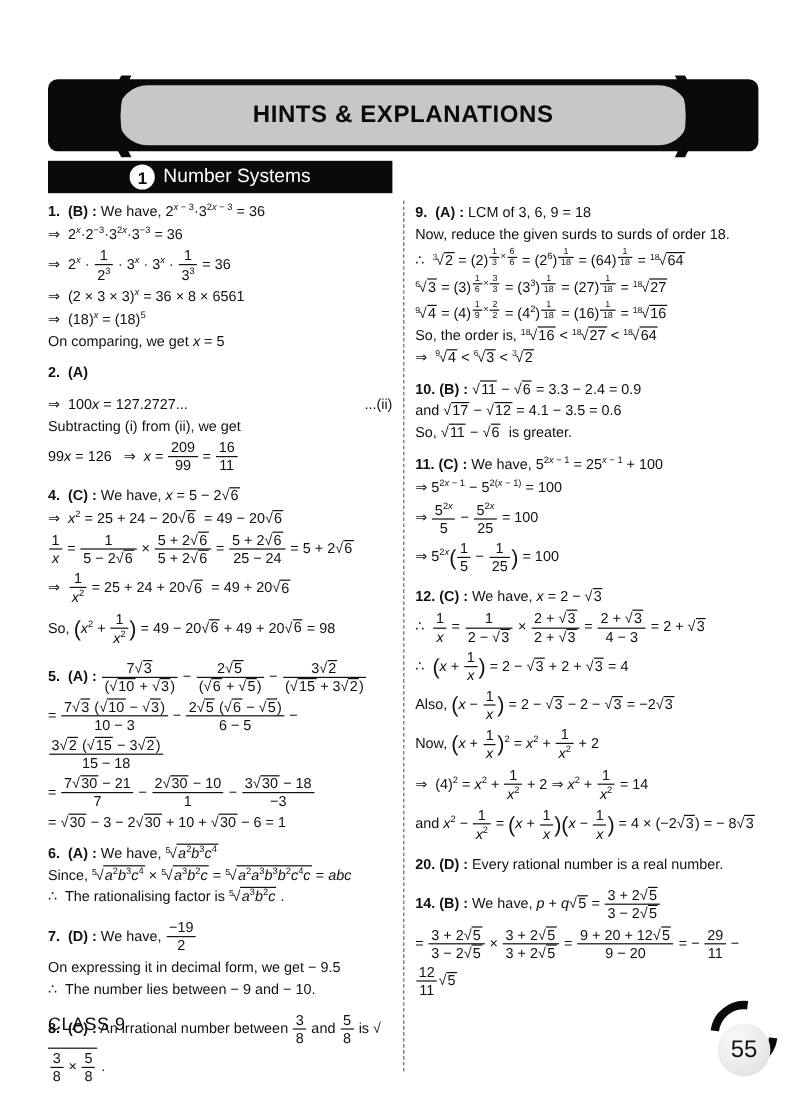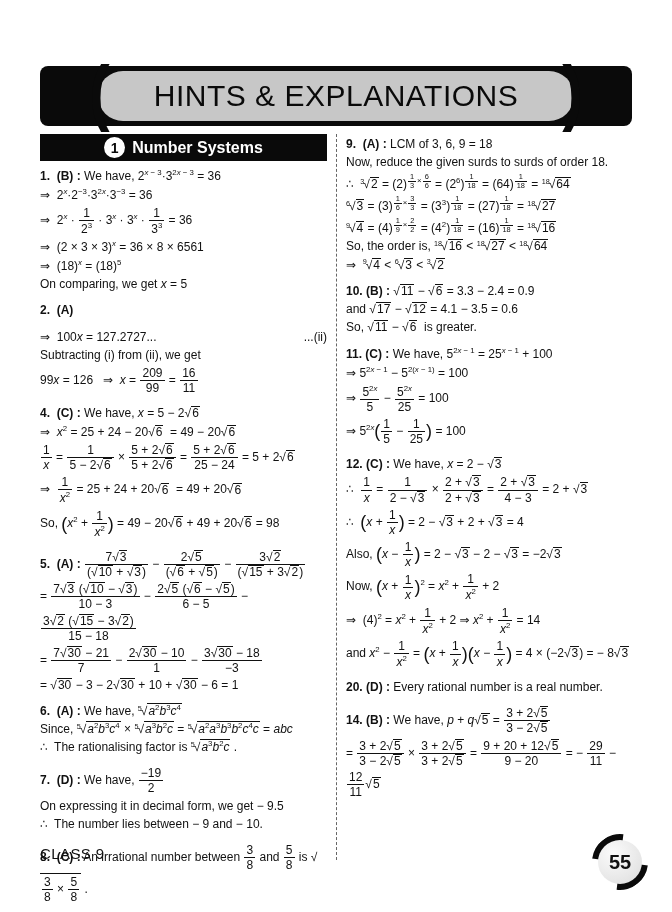--- a/index.html
+++ b/index.html
@@ -3,57 +3,57 @@
 <meta charset="utf-8">
 <style>
   html,body{margin:0;padding:0;background:#fff;}
   .page{position:relative;width:672px;height:912px;background:#ffffff;overflow:hidden;
         font-family:"Liberation Sans",sans-serif;color:#111;}
 
   
   .hbar{position:absolute;left:40px;top:66px;width:592px;height:60px;background:#0a0a0a;border-radius:8px;}
   .pill{position:absolute;left:58px;top:5px;right:58px;bottom:5px;background:#c7c7c7;border-radius:28px;
         display:flex;align-items:center;justify-content:center;}
-  .ttl{font-size:30px;font-weight:normal;letter-spacing:.5px;color:#0a0a0a;white-space:nowrap;}
+  .ttl{font-size:20px;font-weight:bold;letter-spacing:.5px;color:#0a0a0a;white-space:nowrap;}
   .paren{position:absolute;top:50%;transform:translateY(-56%) scaleY(1.18);font-size:62px;font-weight:bold;color:#0a0a0a;}
   .paren.l{left:-9px;} .paren.r{right:-9px;}
 
   
   .content{position:absolute;left:40px;top:134px;width:592px;display:flex;align-items:flex-start;}
   .colL{width:296px;padding-right:9px;box-sizing:border-box;}
-  .colR{width:296px;padding-left:9px;box-sizing:border-box;border-left:1px dashed #666;min-height:726px;}
+  .colR{width:296px;padding-left:9px;box-sizing:border-box;border-left:1px dashed #666;min-height:726px;margin-top:33px;}
 
   
   .secbar{background:#0a0a0a;color:#fff;height:27px;display:flex;align-items:center;justify-content:center;gap:7px;margin-bottom:6px;}
   .secnum{width:21px;height:21px;border-radius:50%;background:#fff;color:#0a0a0a;font-weight:bold;font-size:14px;
           display:flex;align-items:center;justify-content:center;}
-  .sectitle{font-weight:bold;font-size:16px;}
+  .sectitle{font-weight:normal;font-size:16px;}
 
   
   .qblock{margin:6px 0 9px;}
   .colR .qblock:first-child{margin-top:2px;}
   .line{font-size:12px;line-height:1.42;margin:1px 0;}
   .line b{font-weight:bold;}
   .line i{font-style:italic;}
   sup{font-size:.65em;}
   sup .f{font-size:.95em;line-height:1.02;}
   .f{display:inline-block;vertical-align:middle;text-align:center;line-height:1.18;margin:1px 1px;}
   .f .n{display:block;border-bottom:1px solid #111;padding:0 2px;}
   .f .d{display:block;padding:0 2px;}
   .o{display:inline-block;border-top:1.2px solid #111;padding:0 1px;line-height:1.08;}
   .ri{font-size:.6em;margin-right:-1px;vertical-align:.6em;}
   .bp{font-size:1.5em;vertical-align:middle;line-height:.8;font-weight:400;}
   .tag{float:right;}
 
   
   .classlbl{position:absolute;left:40px;top:845px;font-weight:normal;font-size:15px;letter-spacing:.4px;}
   .badge{position:absolute;right:22px;top:832px;width:60px;height:60px;}
-  .badge .circ{position:absolute;left:8px;top:8px;width:44px;height:44px;border-radius:50%;
+  .badge .circ{position:absolute;left:8px;top:21px;width:44px;height:44px;border-radius:50%;
                background:radial-gradient(circle at 35% 30%,#fbfbfb,#dcdcdc);
-               display:flex;align-items:center;justify-content:center;font-size:20px;font-weight:bold;color:#111;}
+               display:flex;align-items:center;justify-content:center;font-size:20px;font-weight:normal;color:#111;}
   .badge .a1,.badge .a2{position:absolute;left:2px;top:2px;width:56px;height:56px;border-radius:50%;
                border:7px solid transparent;box-sizing:border-box;}
   .badge .a1{border-top-color:#0a0a0a;transform:rotate(-38deg);}
   .badge .a2{border-top-color:#0a0a0a;transform:rotate(142deg);}
 </style>
 </head>
 <body>
 
 <div class="page">
 

